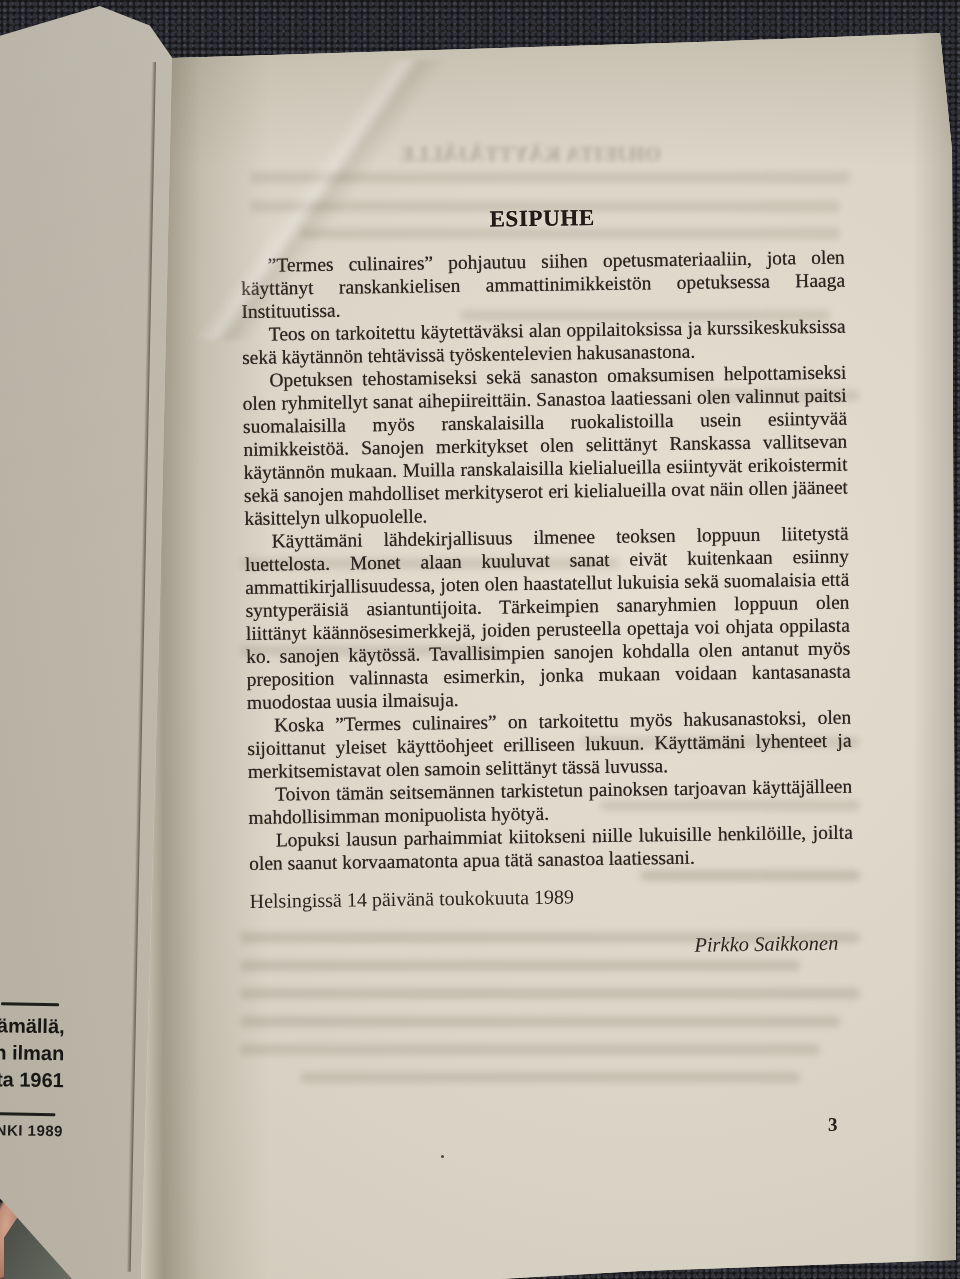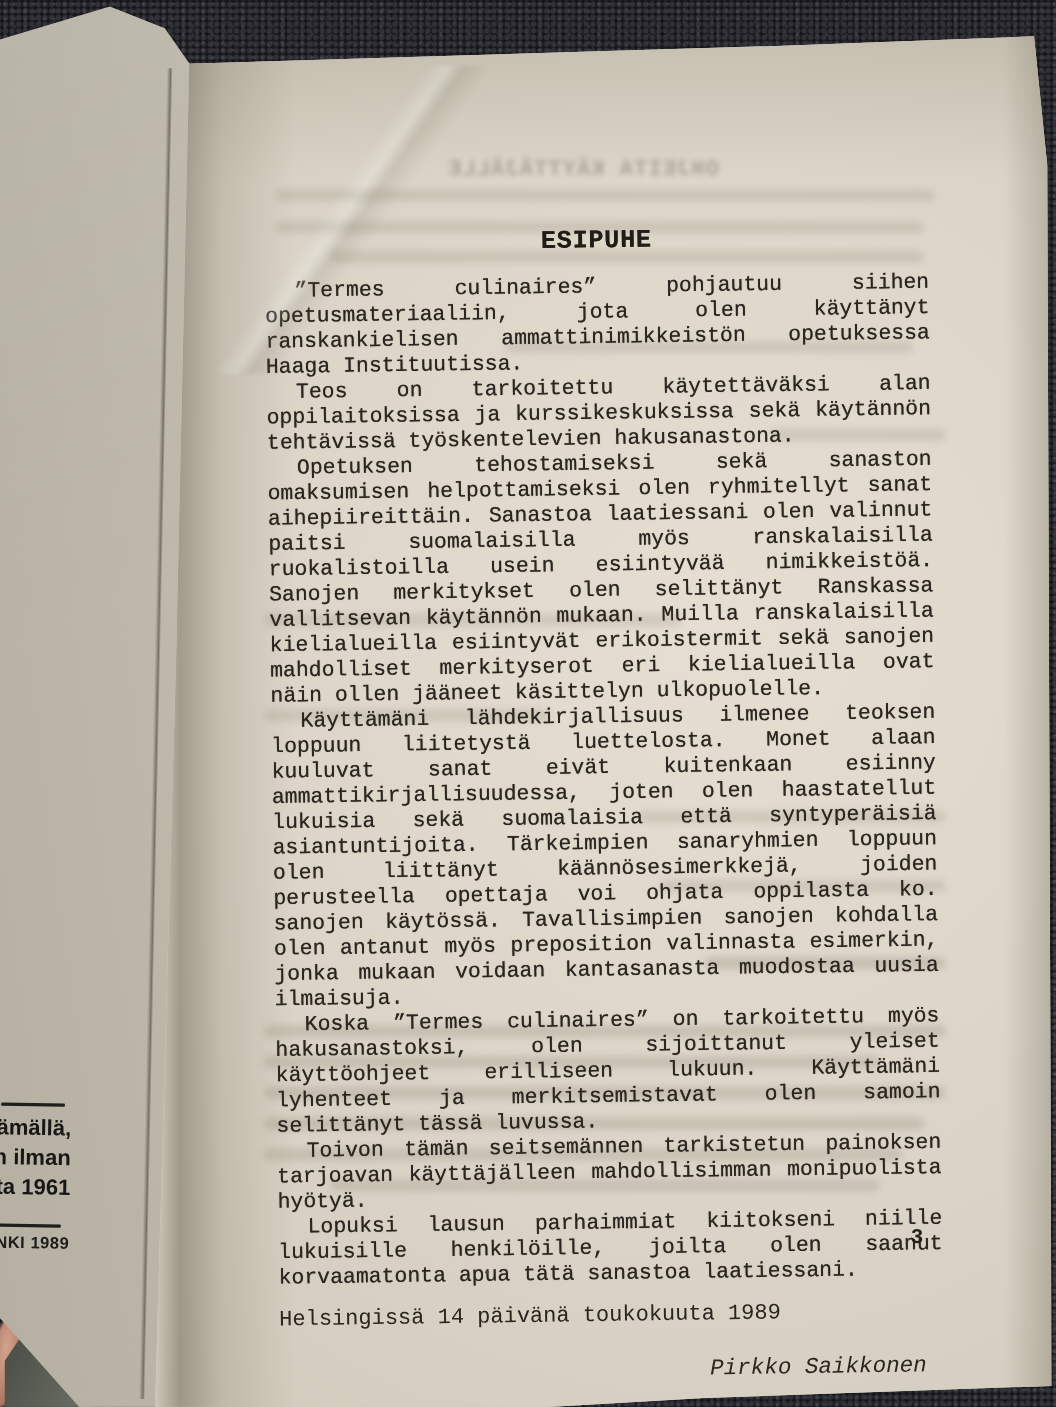--- a/index.html
+++ b/index.html
@@ -63,21 +63,20 @@
   
   .main-page{
     position:absolute;inset:0;
     clip-path:polygon(17.92% 4.53%, 72.9% 3.28%, 97.92% 2.58%, 99.17% 11.73%, 99.58% 98.51%, 66.7% 99.37%, 52% 100%, 14.69% 100%, 16.67% 46.91%);
     background-color:#d9d4c6;
     background-image:
       linear-gradient(90deg, transparent 14.5%, rgba(88,78,60,0.42) 17%, rgba(88,78,60,0.16) 21%, rgba(0,0,0,0) 28%),
       linear-gradient(180deg, rgba(105,95,75,0.22) 0%, rgba(105,95,75,0) 13%),
       linear-gradient(270deg, rgba(80,72,56,0.28) 0%, rgba(80,72,56,0) 5%),
       radial-gradient(ellipse at 68% 45%, #e4dfd1 0%, #d9d4c6 55%, #cfcaba 95%);
-    font-family: Liberation Mono, monospace;
   }
   .main-page::after{ 
     content:"";position:absolute;left:160px;top:60px;width:300px;height:280px;
     background:linear-gradient(125deg, transparent 46%, rgba(255,255,255,0.22) 50%, rgba(90,80,62,0.12) 53%, transparent 58%);
     filter:blur(2px);
   }
   
   .ghost-title{
     position:absolute;left:380px;top:143px;width:300px;
     transform:scaleX(-1);

